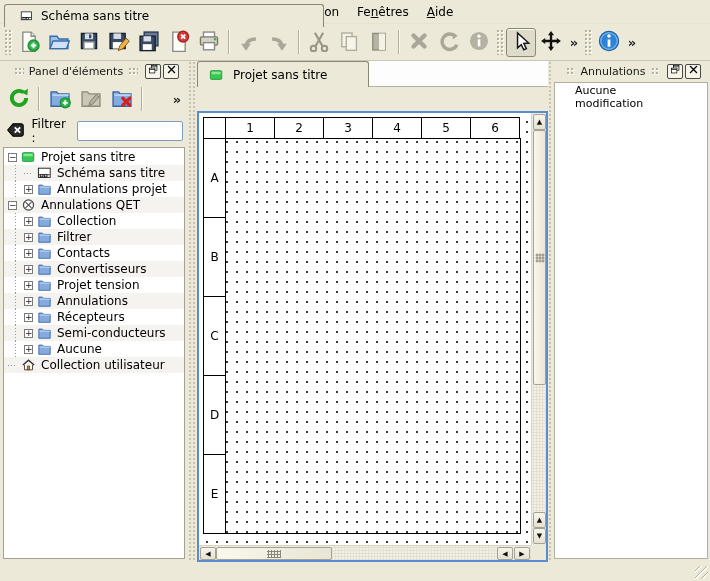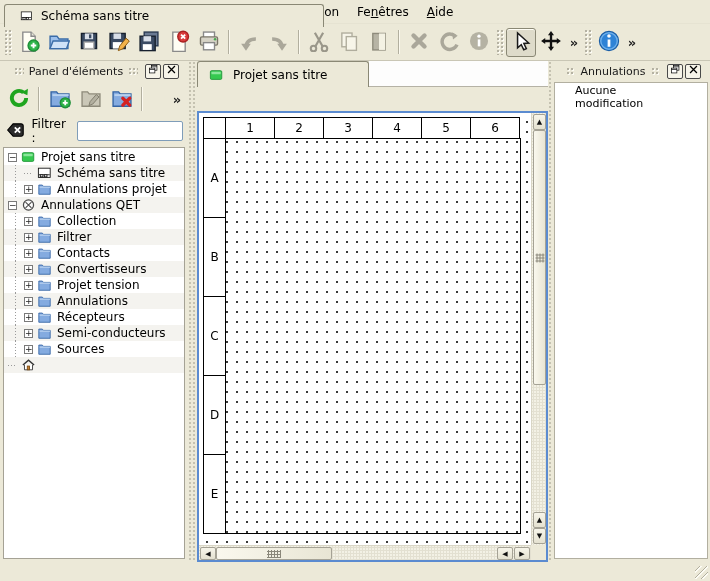--- a/index.html
+++ b/index.html
@@ -433,29 +433,30 @@
               </svg></span>
             <span class="tree-label">Semi-conducteurs</span>
           </div>
           <div class="tree-row">
             <span class="tree-indent"></span>
             <span class="tree-exp">+</span>
             <span class="tree-icon"><svg viewBox="0 0 16 16" xmlns="http://www.w3.org/2000/svg">
                 <path d="M1.5 5.5v-2h4l1.2 1.5h7.8v9h-13z" fill="#84abe0" stroke="#3565a5"></path>
                 <path d="M2.5 5.9h11.8" stroke="#b9d2f0" stroke-width="1.4"></path>
               </svg></span>
-            <span class="tree-label">Sources</span>
+            <span class="tree-label">Aucune</span>
           </div>
           <div class="tree-row">
             <span class="tree-exp-sp"></span>
             <span class="tree-icon"><svg viewBox="0 0 16 16" xmlns="http://www.w3.org/2000/svg">
                 <path d="M1.6 8L8 2.6 14.4 8" fill="none" stroke="#333" stroke-width="1.6"></path>
                 <path d="M3.4 7.5v6h9.2v-6" fill="#fff" stroke="#333"></path>
                 <rect x="6.6" y="9.2" width="2.6" height="4.3" fill="#c77f33" stroke="#7a4a10"></rect>
               </svg></span>
+            <span class="tree-label">Collection utilisateur</span>
           </div>
         </div>
     </div>
 
     <div class="splitter-v"></div>
 
     <div class="center">
       <div class="outer-tabbar">
         <div class="tab project">
           <span class="ticon"><svg viewBox="0 0 16 16" xmlns="http://www.w3.org/2000/svg">

